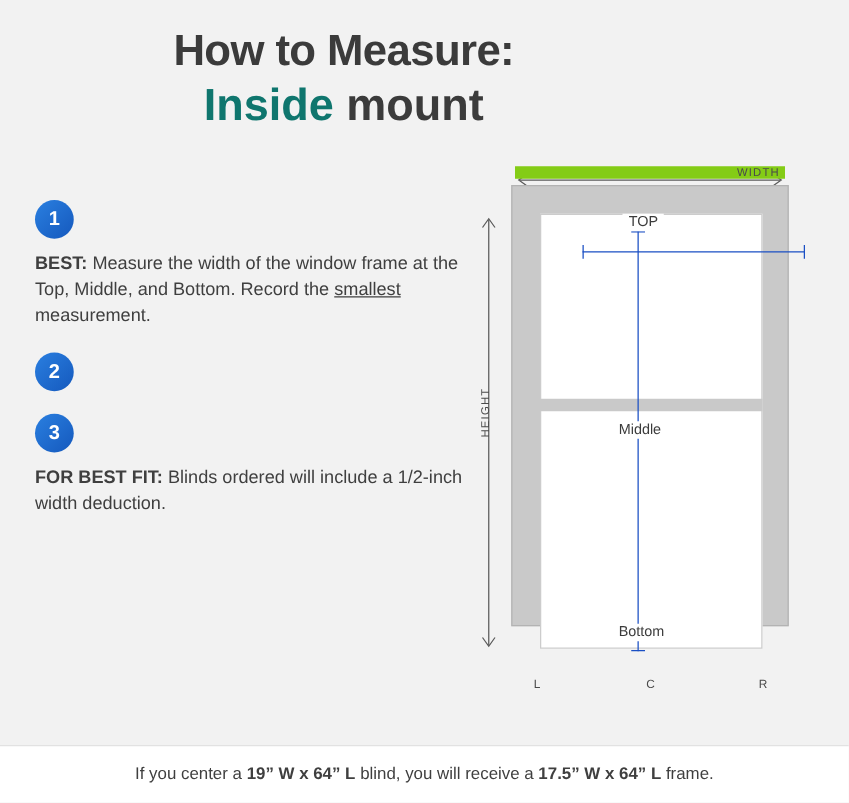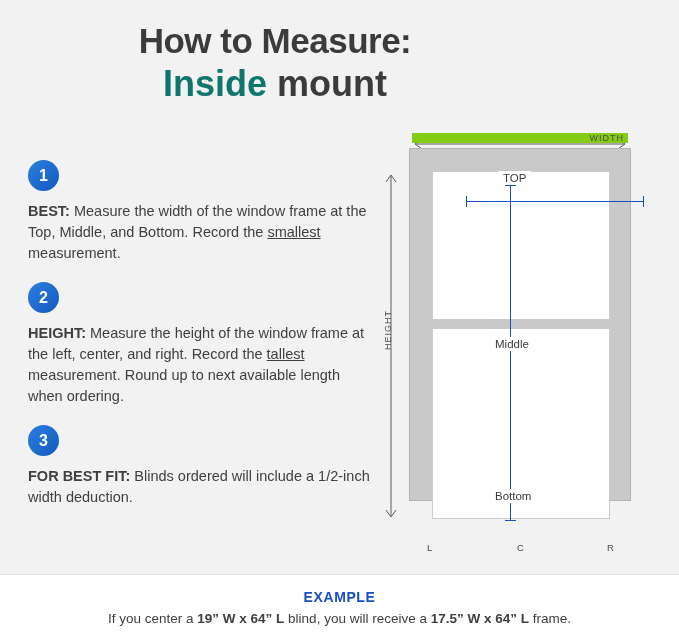--- a/index.html
+++ b/index.html
@@ -168,21 +168,21 @@
   .lbl {
     position: absolute;
     font-size: 11.5px;
     color: #3b3b3b;
     background: #ffffff;
     padding: 1px 5px;
     white-space: nowrap;
   }
   .lbl-top { left: 88px; top: 22px; }
   .lbl-middle { left: 80px; top: 188px; }
-  .lbl-bottom { left: 80px; top: 340px; }
+  .lbl-bottom { left: 80px; top: 350px; }
 
   .bottom-letters {
     position: absolute;
     left: 34px;
     top: 412px;
     width: 222px;
     height: 16px;
   }
   .bl {
     position: absolute;
@@ -252,21 +252,20 @@
 
   <div class="steps">
 
     <div class="step">
       <div class="step-num">1</div>
       <div class="step-text"><b>BEST:</b><span> Measure the width of the window frame at the Top, Middle, and Bottom. Record the </span><span class="u">smallest</span><span> measurement.</span></div>
     </div>
 
     <div class="step">
       <div class="step-num">2</div>
-      <div class="step-text"><b>HEIGHT:</b><span> Measure the height of the window frame at the left, center, and right. Record the </span><span class="u">tallest</span><span> measurement. Round up to next available length when ordering.</span></div>
     </div>
 
     <div class="step">
       <div class="step-num">3</div>
       <div class="step-text"><b>FOR BEST FIT:</b><span> Blinds ordered will include a 1/2-inch width deduction.</span></div>
     </div>
 
   </div>
 
   <div class="diagram">
@@ -304,17 +303,16 @@
 
     <div class="bottom-letters">
       <span class="bl bl-l">L</span>
       <span class="bl bl-c">C</span>
       <span class="bl bl-r">R</span>
     </div>
 
   </div>
 
   <div class="footer">
-    <div class="footer-title">EXAMPLE</div>
     <div class="footer-text"><span>If you center a </span><b>19” W x 64” L</b><span> blind, you will receive a </span><b>17.5” W x 64” L</b><span> frame.</span></div>
   </div>
 
 </div>
 
 </body></html>

